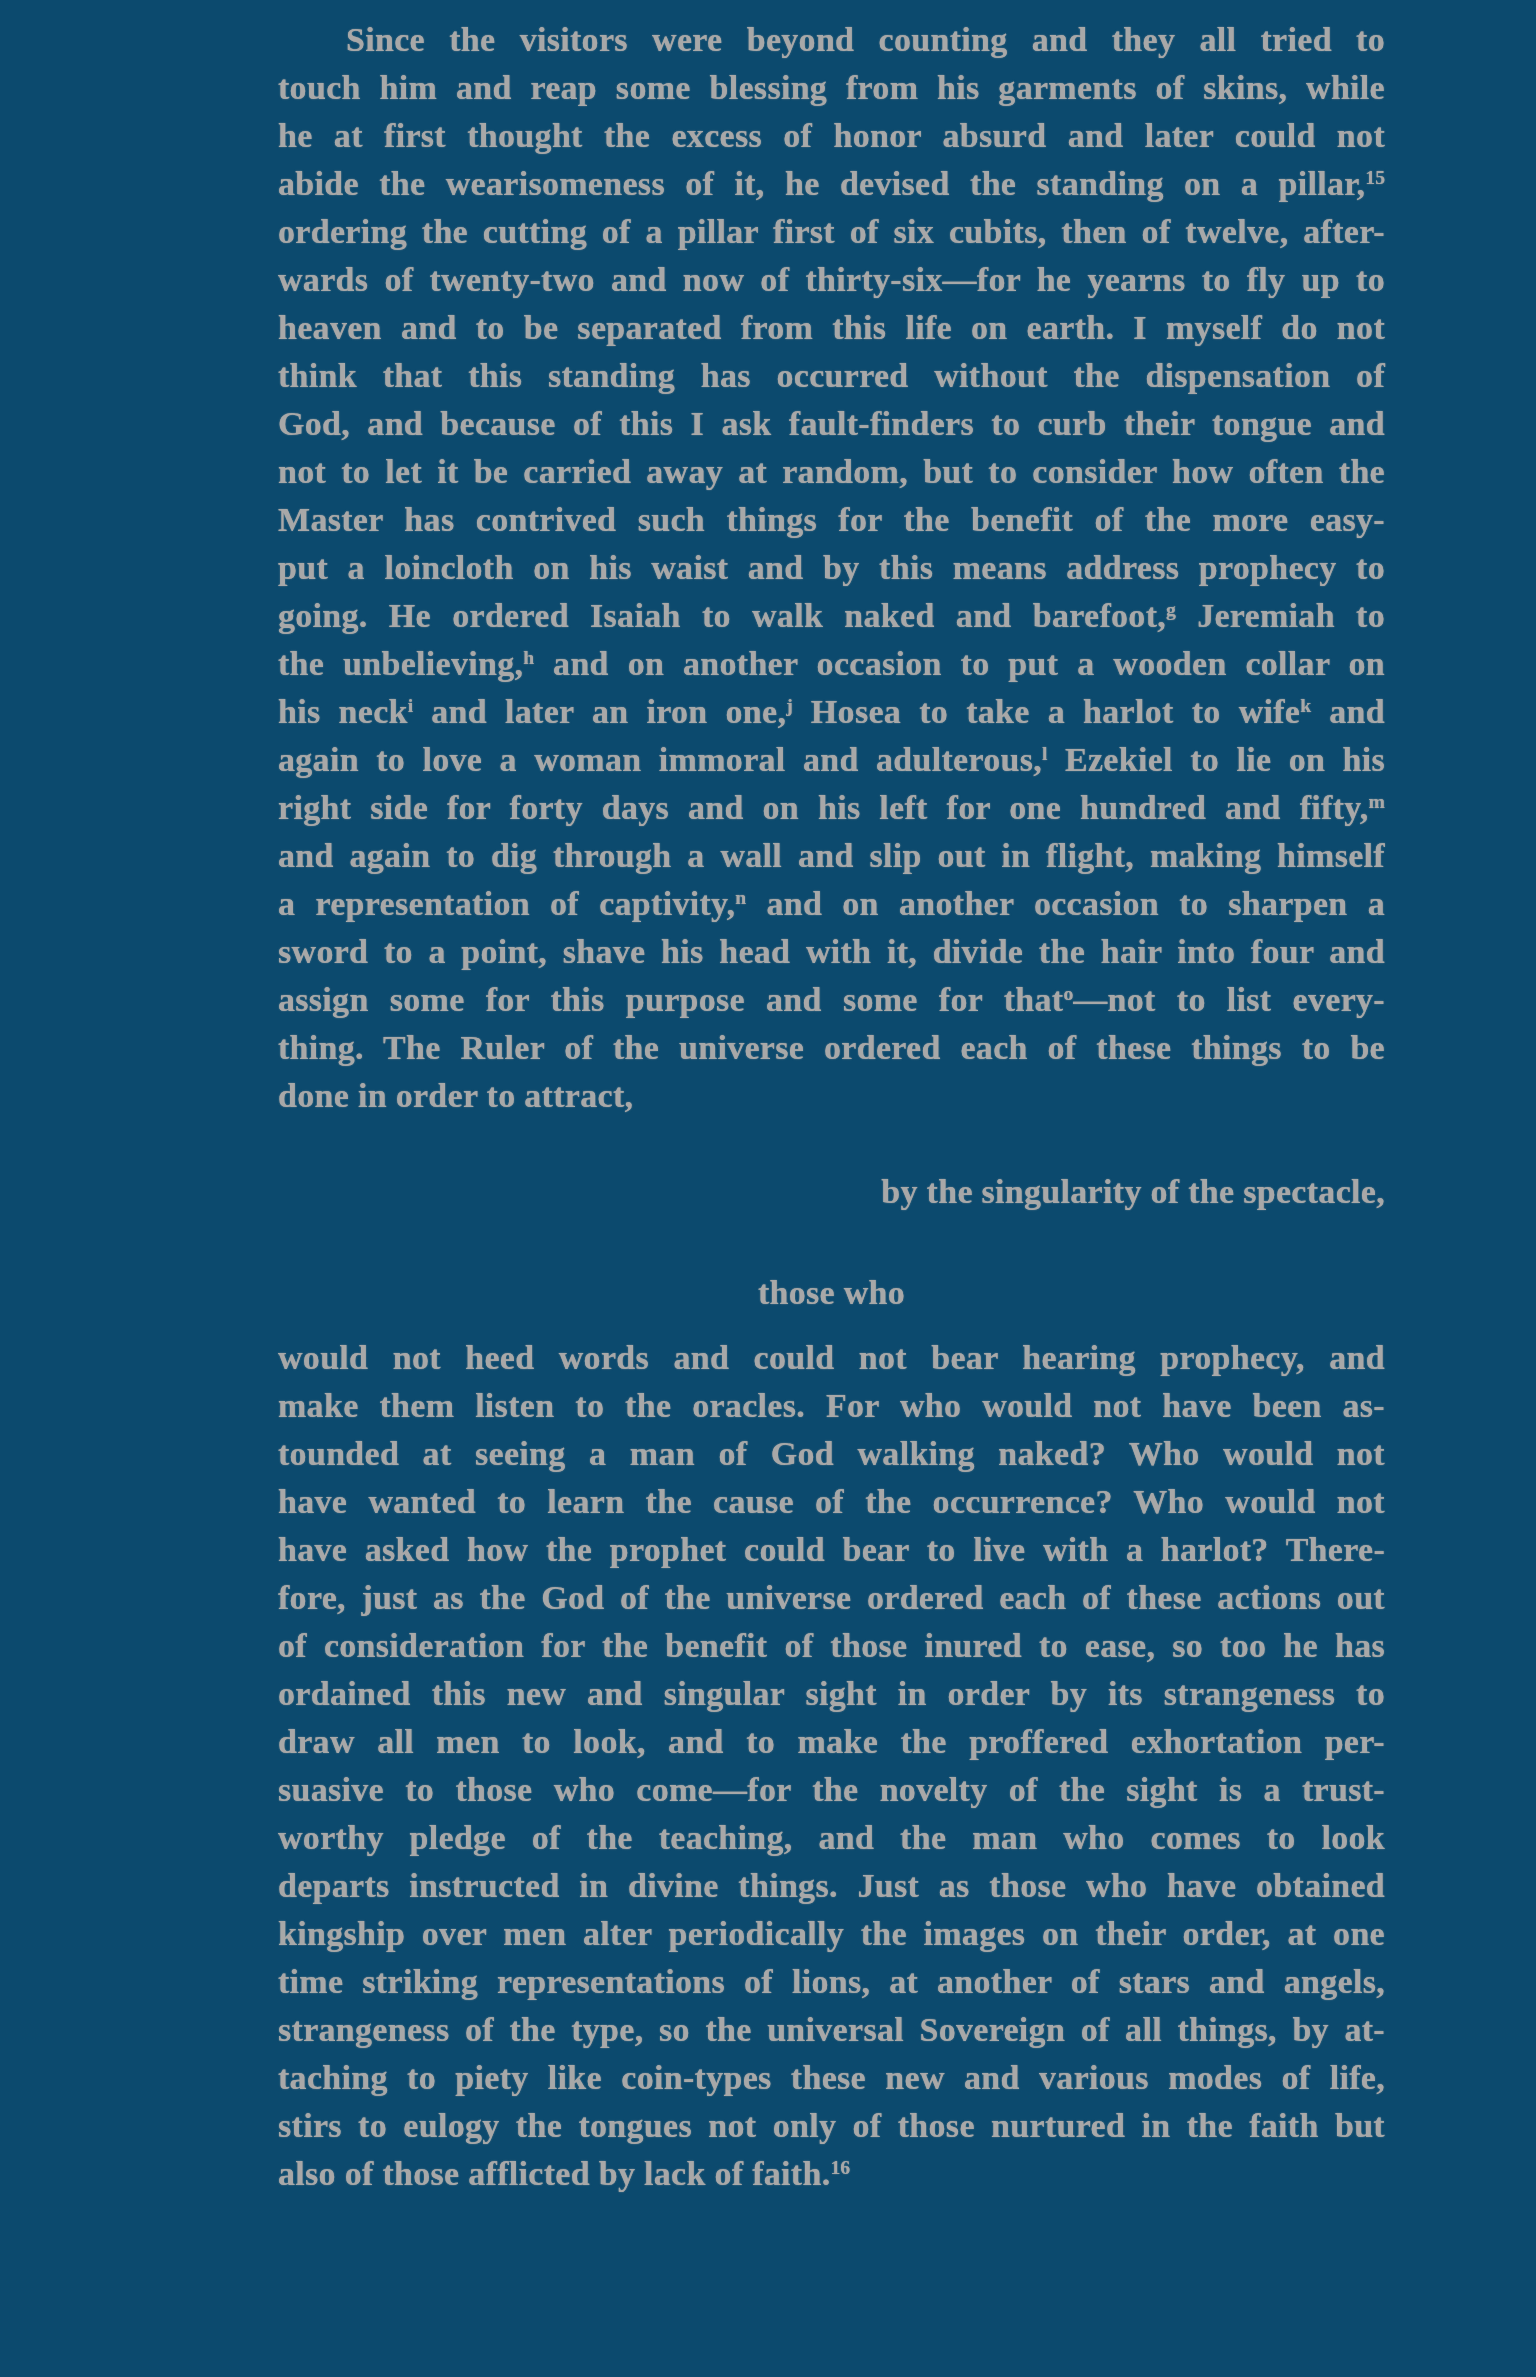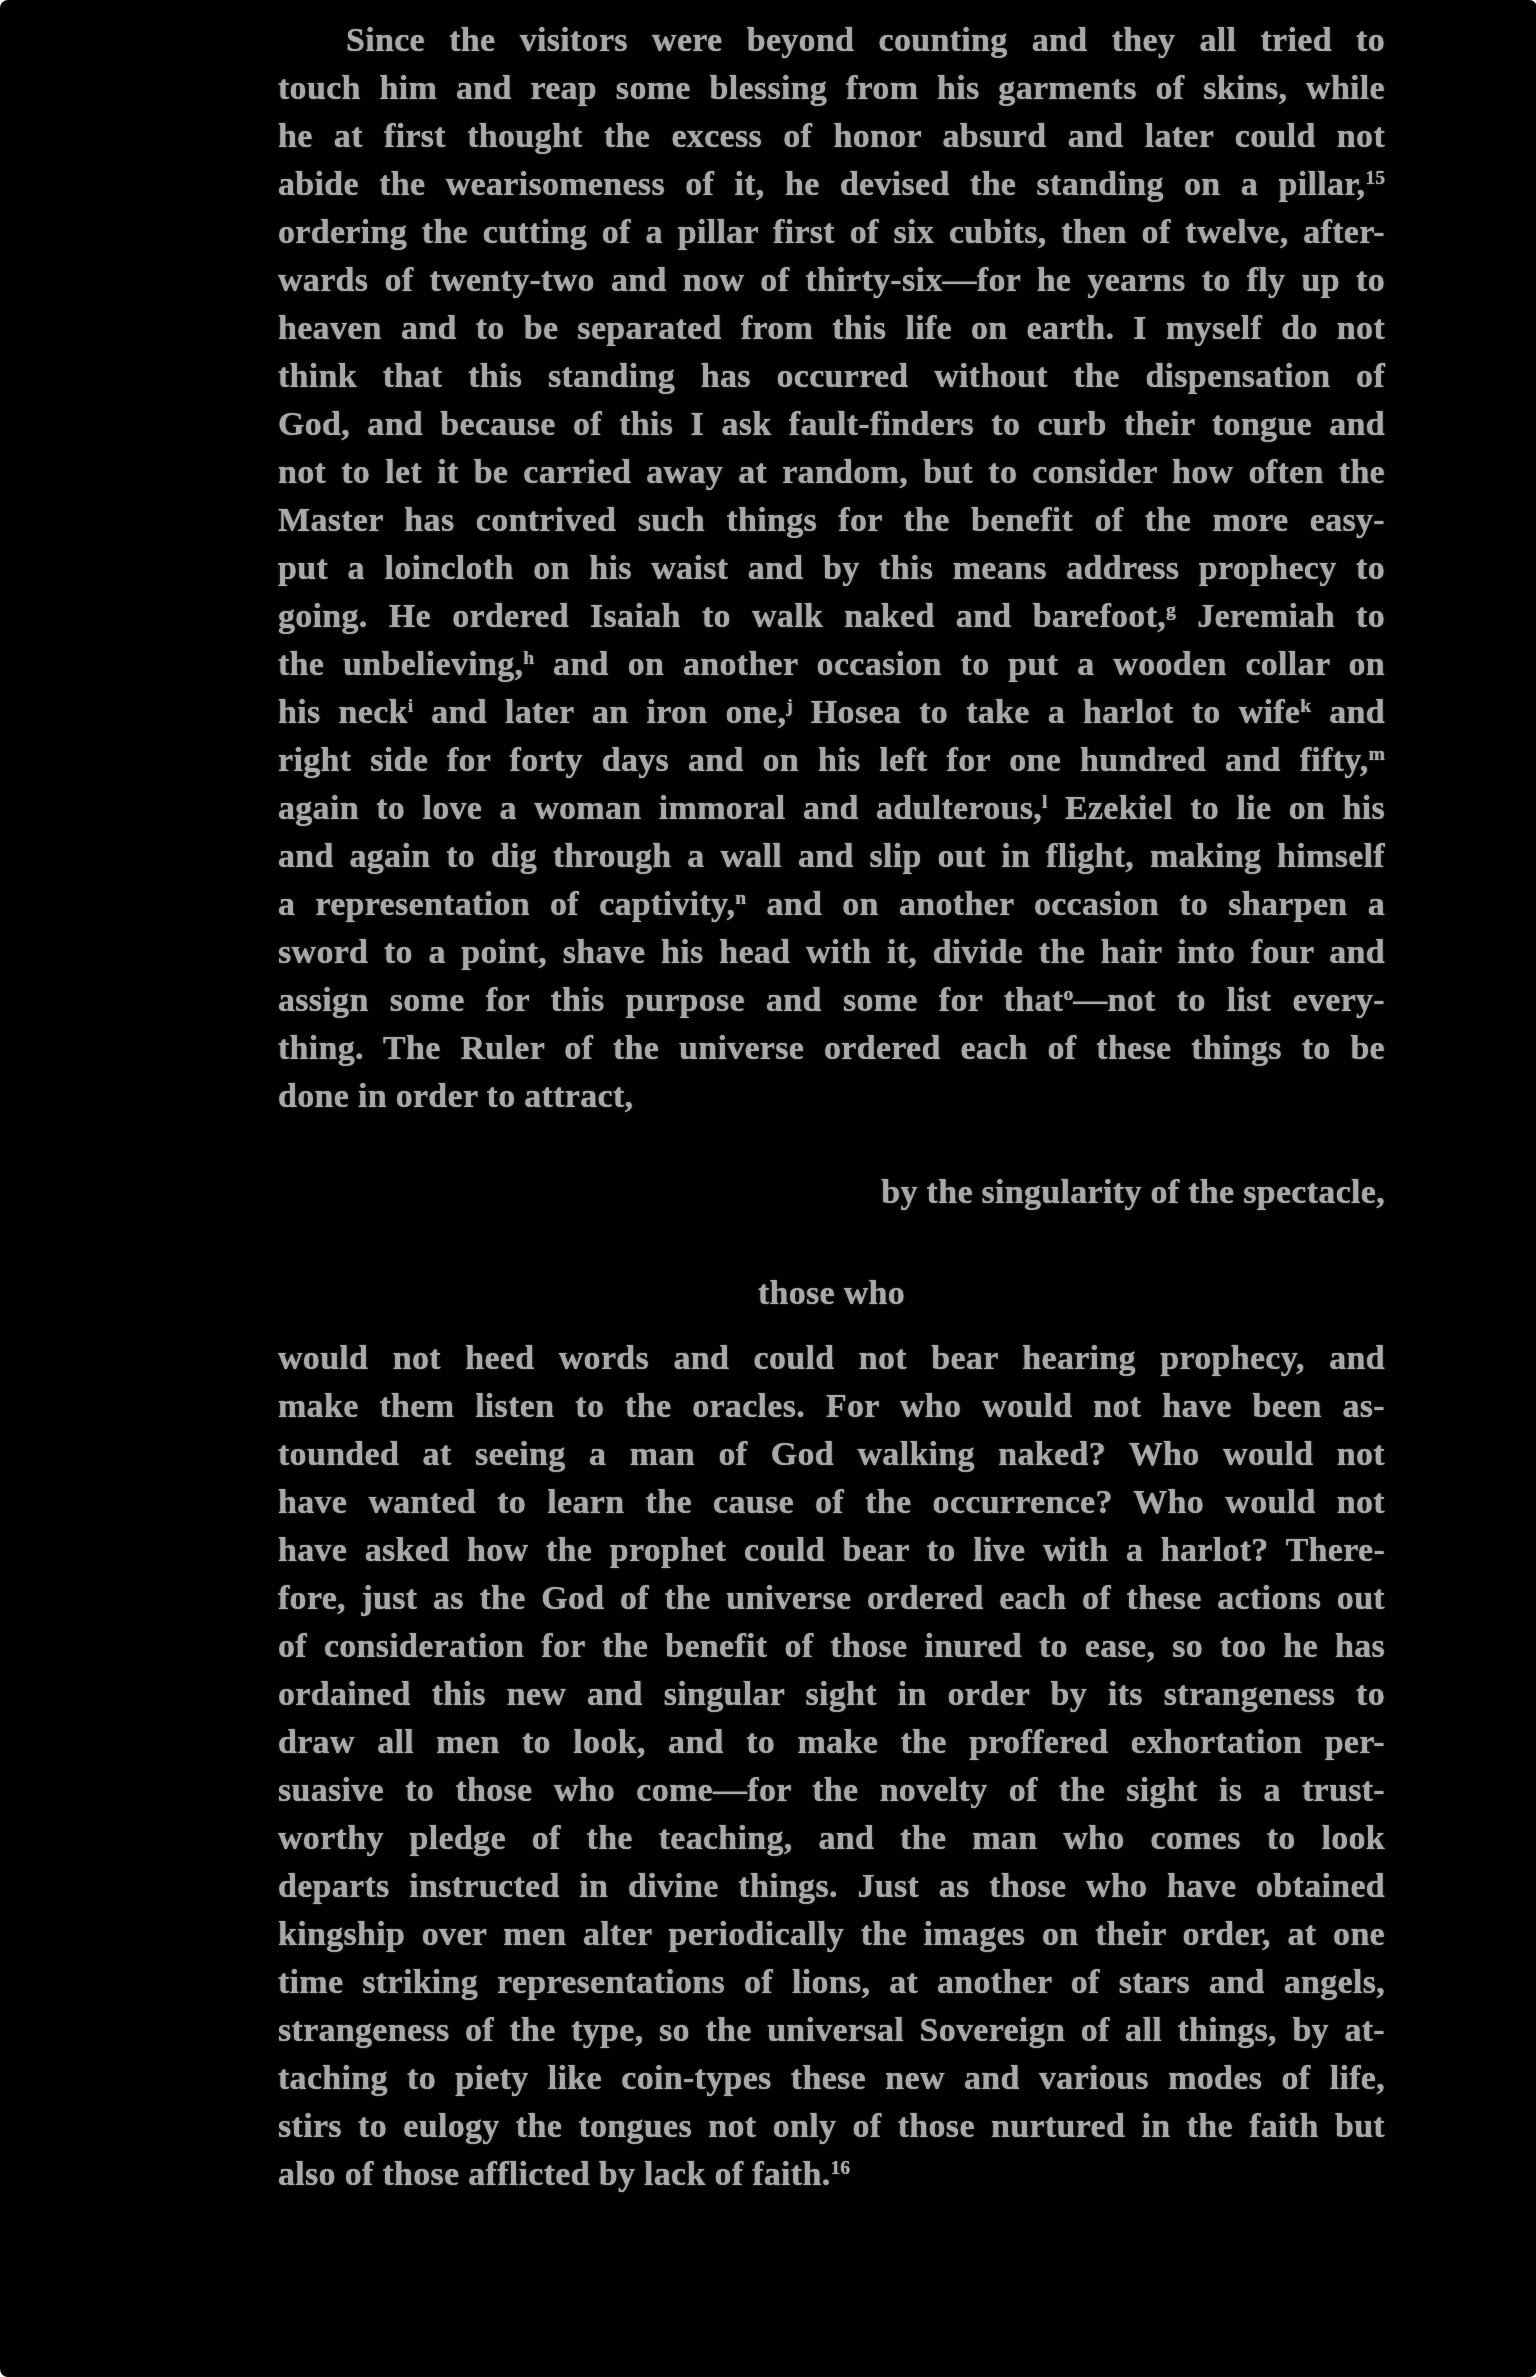--- a/index.html
+++ b/index.html
@@ -12,22 +12,21 @@
     background: #fcfcfc;
     font-family: "Liberation Serif", serif;
     overflow: hidden;
     position: relative;
   }
   .page {
     position: absolute;
     left: 0; top: 0;
     width: 1537px;
     height: 2377px;
-    background: #000000;
-    border-radius: 8px;
+    background: #0c4a6e;
   }
   .textblock {
     position: absolute;
     left: 278px;
     top: 15.7px;
     width: 1107px;
     color: #a8a8a8;
     font-weight: bold;
     font-size: 34px;
     line-height: 48px;
@@ -79,22 +78,22 @@
         <div class="line">wards of twenty-two and now of thirty-six—for he yearns to fly up to</div>
         <div class="line">heaven and to be separated from this life on earth. I myself do not</div>
         <div class="line">think that this standing has occurred without the dispensation of</div>
         <div class="line">God, and because of this I ask fault-finders to curb their tongue and</div>
         <div class="line">not to let it be carried away at random, but to consider how often the</div>
         <div class="line">Master has contrived such things for the benefit of the more easy-</div>
         <div class="line">put a loincloth on his waist and by this means address prophecy to</div>
         <div class="line">going. He ordered Isaiah to walk naked and barefoot,<sup>g</sup> Jeremiah to</div>
         <div class="line">the unbelieving,<sup>h</sup> and on another occasion to put a wooden collar on</div>
         <div class="line">his neck<sup>i</sup> and later an iron one,<sup>j</sup> Hosea to take a harlot to wife<sup>k</sup> and</div>
+        <div class="line">again to love a woman immoral and adulterous,<sup>l</sup> Ezekiel to lie on his</div>
         <div class="line">right side for forty days and on his left for one hundred and fifty,<sup>m</sup></div>
-        <div class="line">again to love a woman immoral and adulterous,<sup>l</sup> Ezekiel to lie on his</div>
         <div class="line">and again to dig through a wall and slip out in flight, making himself</div>
         <div class="line">a representation of captivity,<sup>n</sup> and on another occasion to sharpen a</div>
         <div class="line">sword to a point, shave his head with it, divide the hair into four and</div>
         <div class="line">assign some for this purpose and some for that<sup>o</sup>—not to list every-</div>
         <div class="line">thing. The Ruler of the universe ordered each of these things to be</div>
         <div class="line">done in order to attract,</div>
       </div>
 
     <div class="quote-line">by the singularity of the spectacle,</div>
 

